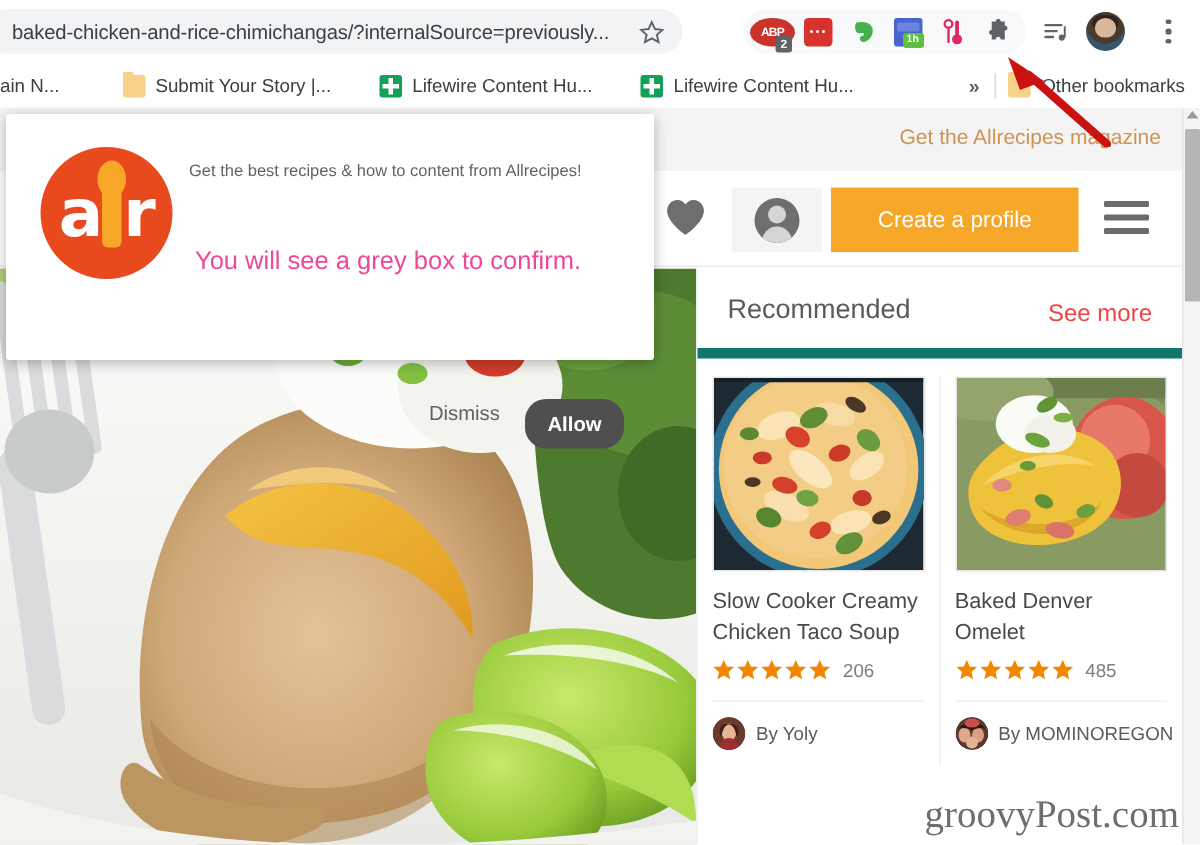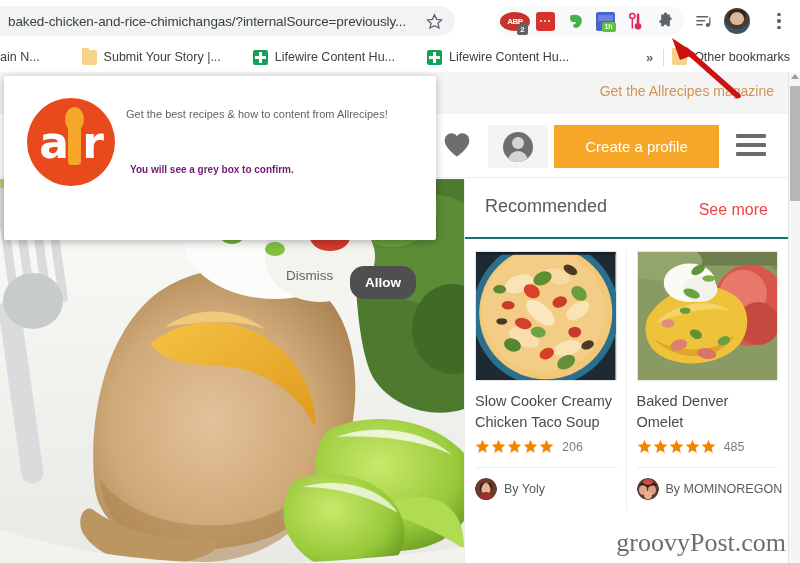--- a/index.html
+++ b/index.html
@@ -122,21 +122,21 @@
   .hdr-menu i { height:4px; background:#6b6b6b; display:block; border-radius:1px;}
 
   
   .hero { position:absolute; left:0; top:107px; width:464px; height:395px; overflow:hidden;
           background:#cfcabf;}
   .hero-svg { width:100%; height:100%; display:block; }
 
   
   .rightcol { position:absolute; left:464px; top:107px; width:324px; height:395px;
               background:#fff; border-left:1px solid #ececec;}
-  .rec-head { position:relative; height:60px; border-bottom:2px solid #0f766e;padding-left:37px;}
+  .rec-head { position:relative; height:60px; border-bottom:7px solid #0f766e;padding-left:37px;}
   .rec-title { position:absolute; left:20px; top:17px; font-size:18px; color:#5a5a5a;
                font-weight:normal;}
   .rec-more { position:absolute; right:20px; top:22px; font-size:16px; color:#ef4444; cursor:pointer;}
 
   .cards { display:flex; padding:12px 0 0 0;}
   .card { width:50%; padding:0 10px; position:relative; cursor:pointer;}
   .card:first-child:after{ content:""; position:absolute; right:0; top:0; bottom:-10px;
                            width:1px; background:#efefef;}
   .card-img { width:100%; height:130px; border:1px solid #e6e6e6; overflow:hidden; display:block;}
   .card-img svg { width:100%; height:100%; display:block;}
@@ -171,22 +171,22 @@
   .notif-logo-txt { position:absolute; left:0; top:0; width:88px; height:88px;
                     display:flex; align-items:center; justify-content:center;
                     color:#fff; font-size:44px; font-weight:bold;
                     font-family:"DejaVu Sans", sans-serif; letter-spacing:-1px;}
   .notif-spoon { position:absolute; left:41px; top:11px; width:13px; height:56px;
                  background:#f7a728; border-radius:7px 7px 4px 4px;}
   .notif-spoon-top { position:absolute; left:38px; top:9px; width:19px; height:25px;
                  background:#f7a728; border-radius:50%;}
   .notif-line1 { position:absolute; left:122px; top:30px; width:290px; font-size:11px;
                  color:#5f6368; line-height:1.5;}
-  .notif-line2 { position:absolute; left:126px; top:88px; width:290px; font-size:10px;
-                 color:#701a75;font-weight:bold;}
+  .notif-line2 { position:absolute; left:126px; top:88px; width:290px; font-size:17px;
+                 color:#ec4899;}
   .btn-dismiss { position:absolute; left:282px; top:192px; background:none; border:0;
                  font-size:13.5px; color:#5f6368; cursor:pointer;
                  font-family:"Liberation Sans", sans-serif;}
   .btn-allow { position:absolute; left:346px; top:190px; width:66px; height:33px;
                background:#4f4f4f; color:#fff; border:0; font-size:13.5px; font-weight:bold;
                border-radius:14px; cursor:pointer; font-family:"Liberation Sans", sans-serif;}
 
   
   .arrow { position:absolute; left:656px; top:38px; width:90px; height:60px; pointer-events:none;}
 </style>

